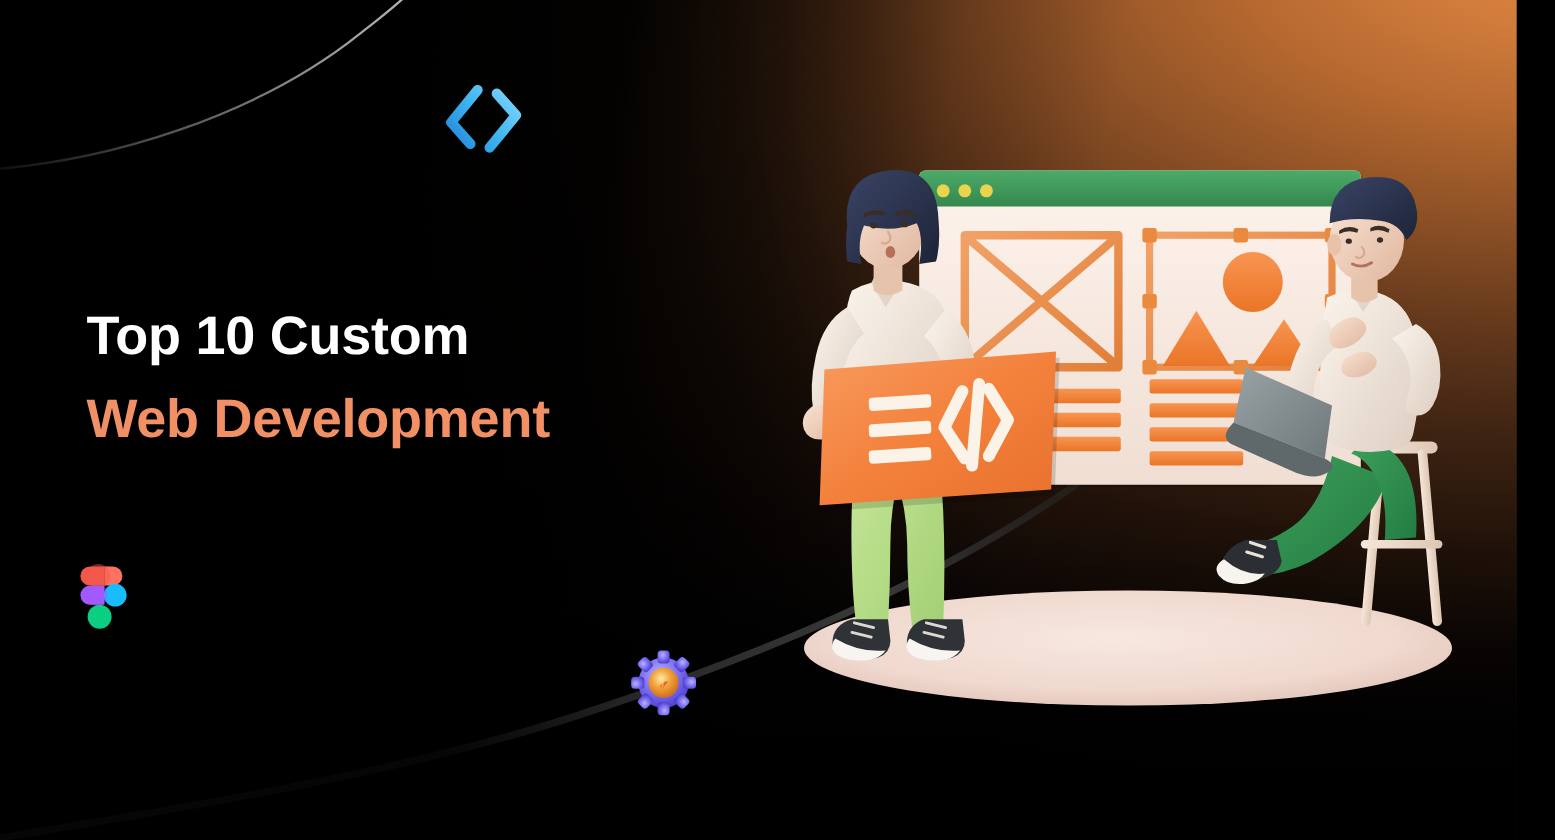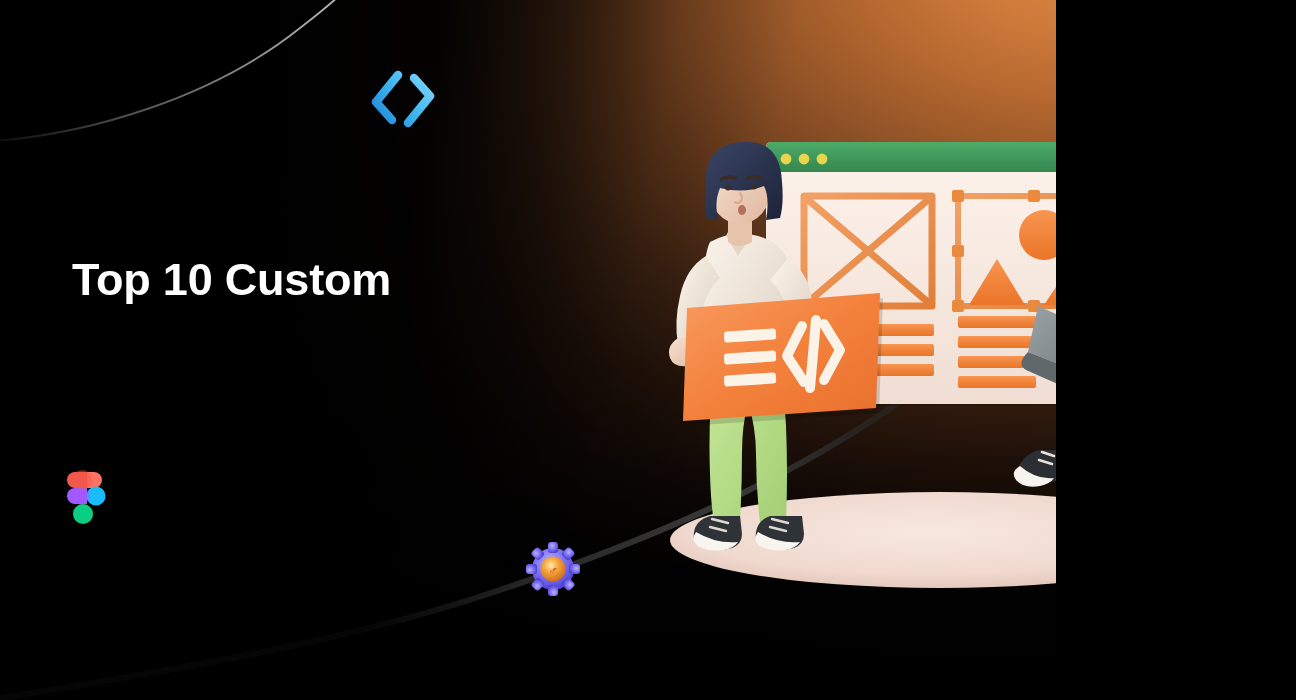--- a/index.html
+++ b/index.html
@@ -8,21 +8,21 @@
   body {
     font-family:"Liberation Sans", sans-serif;
     width:1296px; height:700px;
     overflow:hidden;
     position:relative;
   }
 
   
   .banner {
     position:absolute; inset:0;
-    width:1056px; height:700px;
+    width:1264px; height:700px;
     overflow:hidden;
     background:#14532d;
   }
 
   
   .bg-base {
     position:absolute; inset:0;
     background:#040303;
   }
   .bg-glow {
@@ -124,20 +124,21 @@
         <stop offset="0.7" stop-color="#3c3c3c" stop-opacity="0.95"></stop>
         <stop offset="1" stop-color="#2a2a2a" stop-opacity="0.55"></stop>
       </linearGradient>
     </defs>
     <path d="M-20 142 C 90 136, 215 96, 300 28 C 330 5, 350 -12, 362 -28" stroke="url(#arcTopGrad)" stroke-width="1.9" fill="none" stroke-linecap="round"></path>
     <path d="M-10 700 C 120 678, 330 648, 500 590 C 650 540, 790 480, 905 398" stroke="url(#arcBotGrad)" stroke-width="6" fill="none" stroke-linecap="round"></path>
   </svg>
 
   <div class="headline">
     <span class="headline-line hl-white">Top 10 Custom</span>
+    <span class="headline-line hl-orange">Web Development</span>
   </div>
 
   <svg class="float-icon" id="icon-code-logo" viewBox="0 0 74 66" fill="none">
     <defs>
       <linearGradient id="codeLogoGrad" x1="6" y1="60" x2="70" y2="6" gradientUnits="userSpaceOnUse">
         <stop offset="0" stop-color="#1d7fd6"></stop>
         <stop offset="0.5" stop-color="#3fb6f0"></stop>
         <stop offset="1" stop-color="#8fdcff"></stop>
       </linearGradient>
     </defs>

